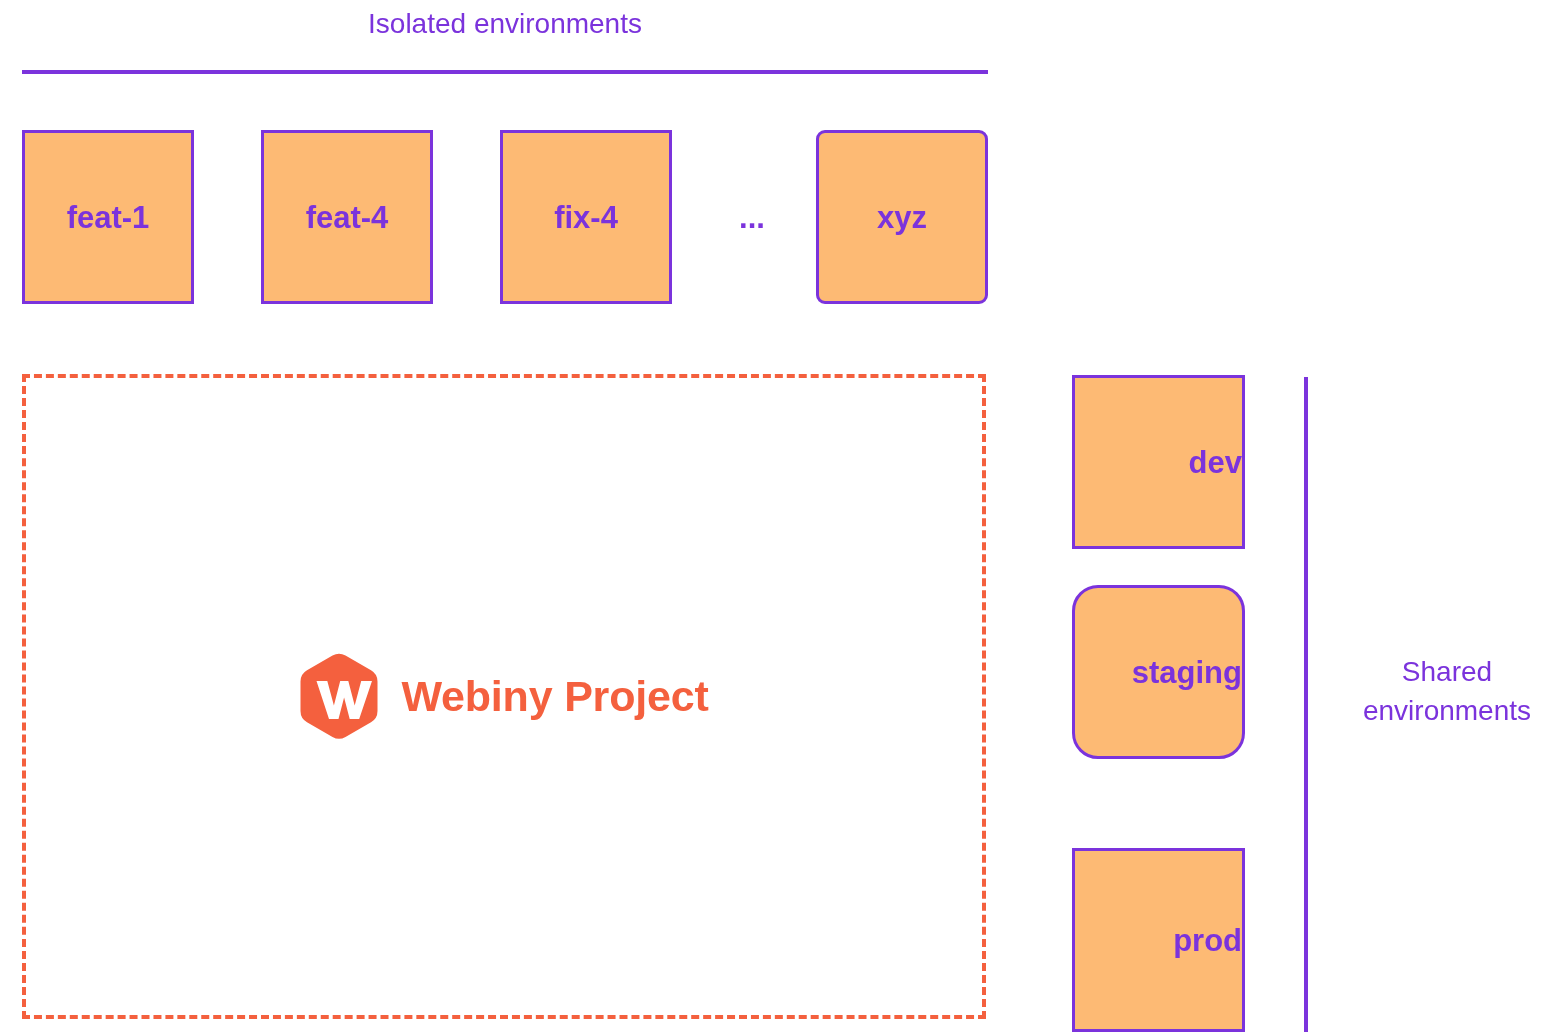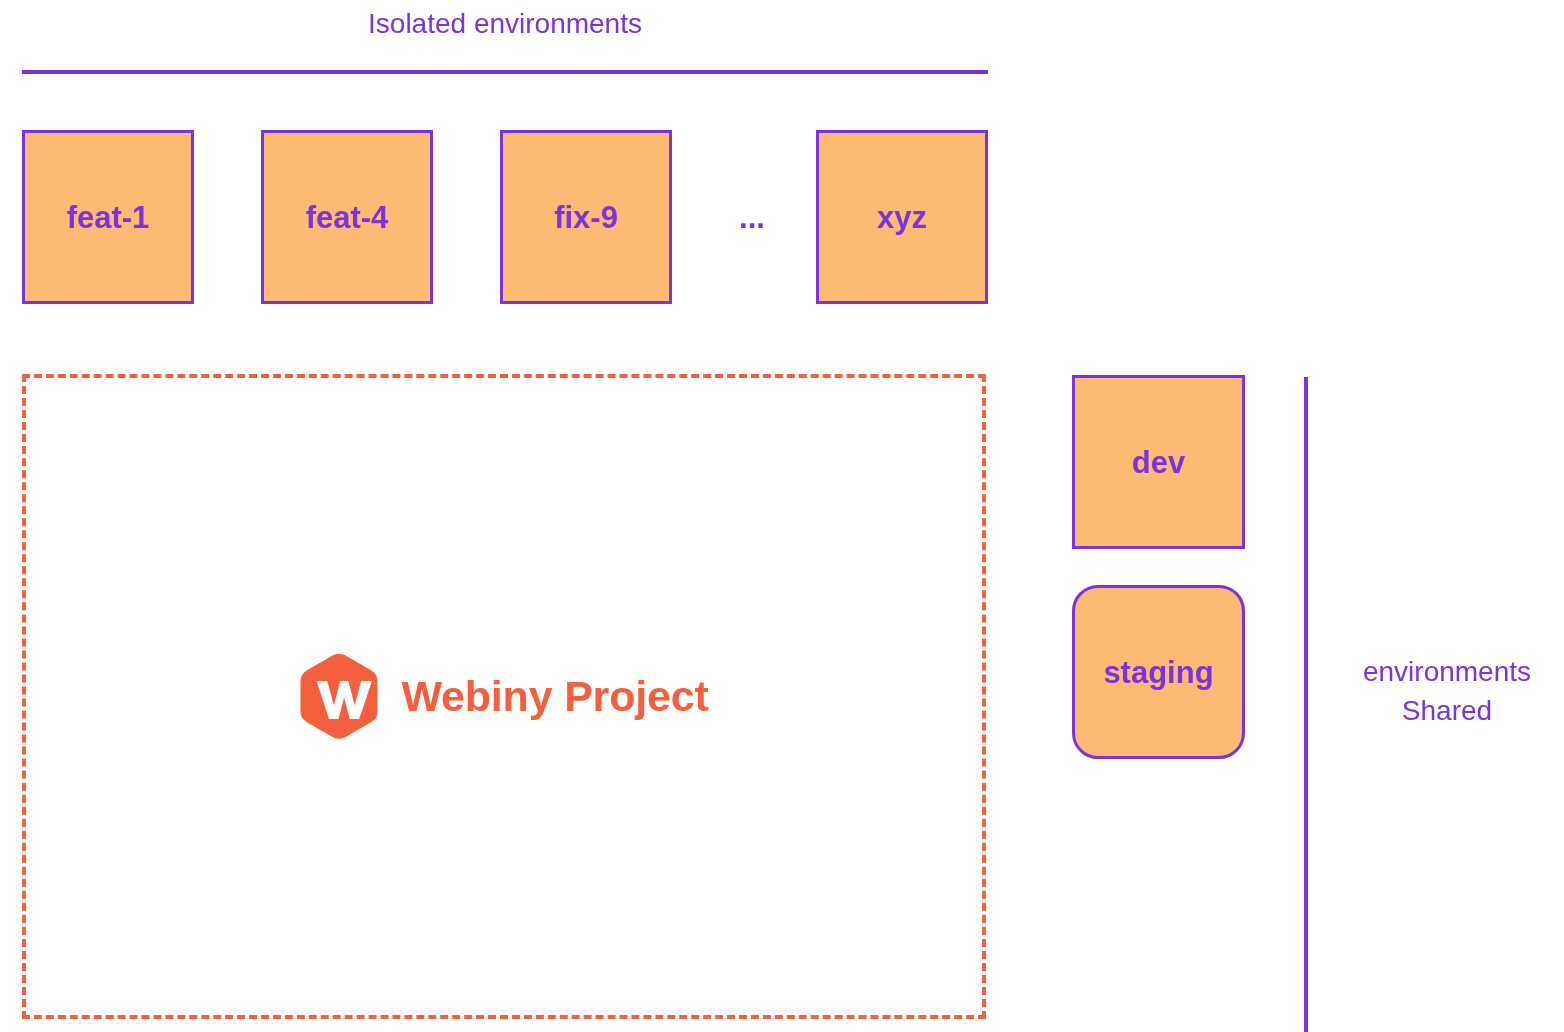--- a/index.html
+++ b/index.html
@@ -57,21 +57,21 @@
     font-weight: 700;
     line-height: 1;
     white-space: nowrap;
   }
 
   
   .iso-row-box { top: 130px; width: 172px; height: 174px; }
   #box-feat-1 { left: 22px; }
   #box-feat-2 { left: 261px; }
   #box-fix-1  { left: 500px; }
-  #box-xyz    { left: 816px; }
+  #box-xyz    { left: 816px; border-radius: 9px; }
 
   .ellipsis {
     position: absolute;
     left: 716px;
     top: 130px;
     width: 72px;
     height: 174px;
     display: flex;
     align-items: center;
     justify-content: center;
@@ -113,21 +113,21 @@
   .project-name {
     color: #F4603E;
     font-size: 43px;
     font-weight: 700;
     line-height: 1;
     white-space: nowrap;
     letter-spacing: -0.2px;
   }
 
   
-  .shared-box { left: 1072px; width: 173px; height: 174px; }
+  .shared-box { left: 1072px; width: 173px; height: 174px; justify-content: flex-end; }
   #box-dev     { top: 375px; }
   #box-staging { top: 585px; border-radius: 26px; }
   #box-prod    { top: 848px; height: 184px; }
 
   .shared-divider {
     position: absolute;
     left: 1304px;
     top: 377px;
     width: 4px;
     height: 655px;
@@ -156,21 +156,21 @@
 
   <div id="box-feat-1" class="env-box iso-row-box">
     <span class="env-label">feat-1</span>
   </div>
 
   <div id="box-feat-2" class="env-box iso-row-box">
     <span class="env-label">feat-4</span>
   </div>
 
   <div id="box-fix-1" class="env-box iso-row-box">
-    <span class="env-label">fix-9</span>
+    <span class="env-label">fix-4</span>
   </div>
 
   <div class="ellipsis">...</div>
 
   <div id="box-xyz" class="env-box iso-row-box">
     <span class="env-label">xyz</span>
   </div>
 
   <div class="project-region">
     <div class="project-brand">
@@ -185,21 +185,24 @@
   </div>
 
   <div id="box-dev" class="env-box shared-box">
     <span class="env-label">dev</span>
   </div>
 
   <div id="box-staging" class="env-box shared-box">
     <span class="env-label">staging</span>
   </div>
 
+  <div id="box-prod" class="env-box shared-box">
+    <span class="env-label">prod</span>
+  </div>
 
   <div class="shared-divider"></div>
 
   <div class="shared-caption">
+    <span class="line">Shared</span>
     <span class="line">environments</span>
-    <span class="line">Shared</span>
   </div>
 
 </div>
 
 </body></html>

